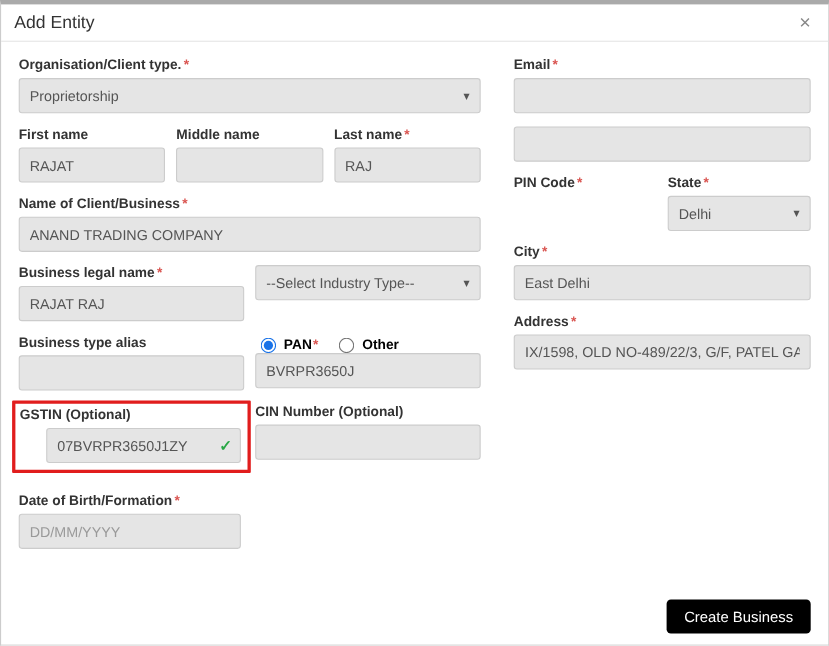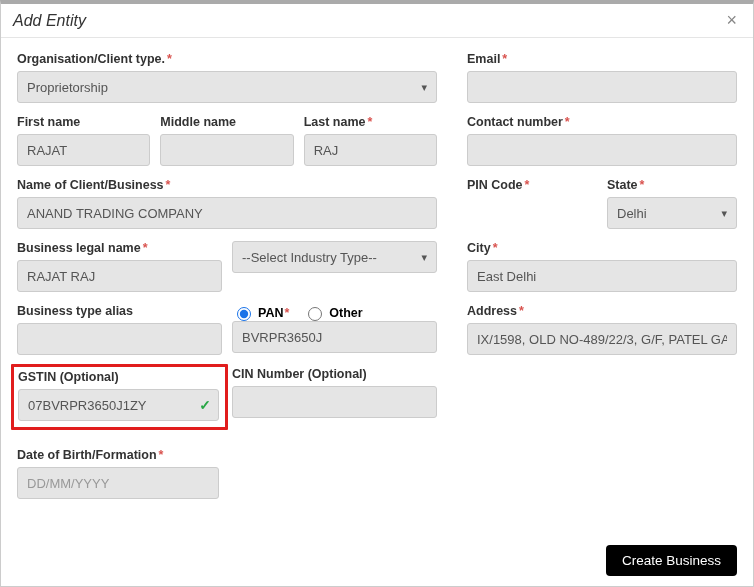--- a/index.html
+++ b/index.html
@@ -1,38 +1,38 @@
 <!DOCTYPE html>
 <html><head>
 <meta charset="utf-8">
 <style>
   * { box-sizing: border-box; font-family: "Segoe UI", Arial, sans-serif; }
   body { margin: 0; background: #fff; width: 754px; height: 587px; overflow: hidden; }
   .modal { width: 754px; height: 587px; border: 1px solid #ccc; border-top: 4px solid #aaa; position: relative; background: #fff; }
   .modal-header { display: flex; align-items: center; justify-content: space-between; padding: 6px 12px 6px 12px; border-bottom: 1px solid #e5e5e5; }
-  .modal-title { font-size: 16px; color: #333; font-weight: 400; font-style: italic; }
+  .modal-title { font-size: 16px; color: #333; font-weight: 400; }
   .close-btn { font-size: 18px; color: #888; cursor: pointer; background: none; border: none; padding: 0 4px; }
   .modal-body { padding: 14px 16px 8px 16px; display: flex; gap: 30px; }
   .col { flex: 1; }
   .field-group { margin-bottom: 12px; }
   .label { font-size: 12.5px; color: #333; font-weight: 600; display: block; margin-bottom: 5px; }
   .req { color: #d9534f; margin-left: 2px; }
   .input, .select { width: 100%; padding: 6px 9px; font-size: 13px; border: 1px solid #ccc; border-radius: 3px; color: #555; background: #e5e5e5; height: 32px; }
   .select { appearance: none; -webkit-appearance: none; background-image: none; }
   .select-wrap { position: relative; }
   .select-wrap::after { content: "▾"; position: absolute; right: 10px; top: 50%; transform: translateY(-50%); font-size: 11px; color: #555; pointer-events: none; }
   .row { display: flex; gap: 10px; }
   .row .field-group { flex: 1; }
   .row.names .field-group { flex: 1; }
   .row.legal .field-group { flex: 1; }
   .radio-row { display: flex; align-items: center; gap: 14px; font-size: 12.5px; font-weight: 600; margin-bottom: 0; }
   .radio-item { display: flex; align-items: center; gap: 4px; }
   .radio-item input[type=radio]{ accent-color: #1a73e8; width:14px; height:14px; }
   .gstin-highlight { border: 3px solid #e11d1d; padding: 3px 6px 6px 4px; margin: -3px -6px 6px -6px; border-radius: 1px; }
-  .gstin-wrap { position: relative; }
+  .gstin-wrap { position: relative; margin-left: 24px; }
   .gstin-check { position: absolute; right: 8px; top: 50%; transform: translateY(-50%); color: #28a745; font-weight: bold; font-size: 14px; }
   .modal-footer { position: absolute; bottom: 10px; right: 16px; }
   .btn-primary { background: #000000; color: #fff; border: none; padding: 8px 16px; font-size: 13.5px; border-radius: 4px; cursor: pointer; }
   .placeholder-color::placeholder { color: #999; }
 </style>
 </head>
 <body>
 
 <div class="modal">
   <div class="modal-header">
@@ -131,21 +131,20 @@
     </div>
 
     <div class="col" style="max-width:270px">
 
       <div class="field-group">
         <label class="label"><span>Email</span><span class="req">*</span></label>
         <input class="input" value="" style="">
       </div>
 
       <div class="field-group">
-        <label class="label"><span>Contact number</span><span class="req">*</span></label>
         <input class="input" value="" style="">
       </div>
 
       <div class="row">
         <div class="field-group">
           <label class="label"><span>PIN Code</span><span class="req">*</span></label>
         </div>
         <div class="field-group">
           <label class="label"><span>State</span><span class="req">*</span></label>
           <div class="select-wrap">

